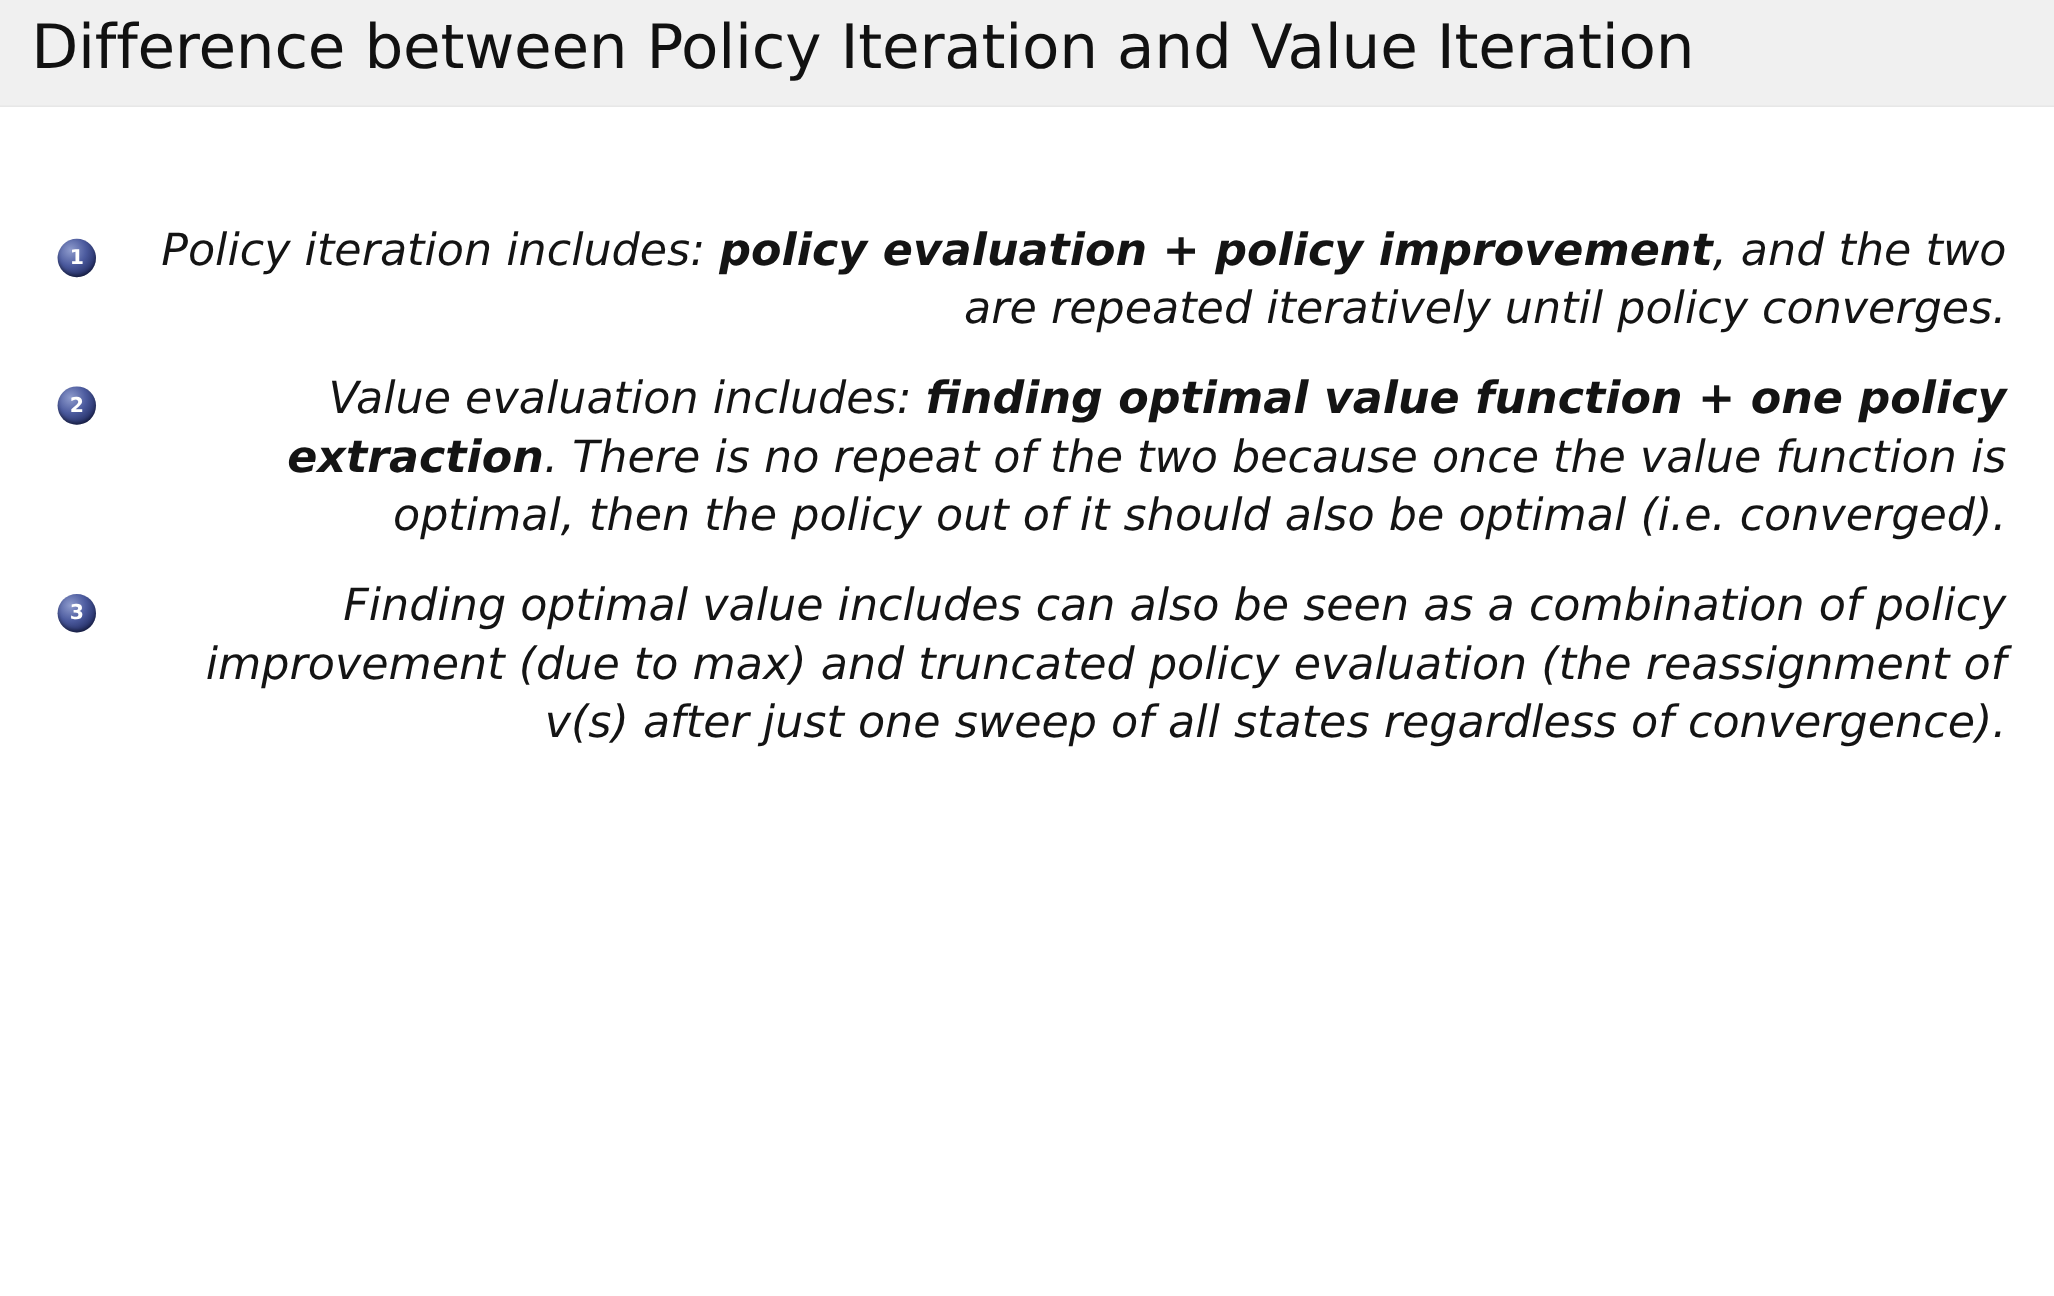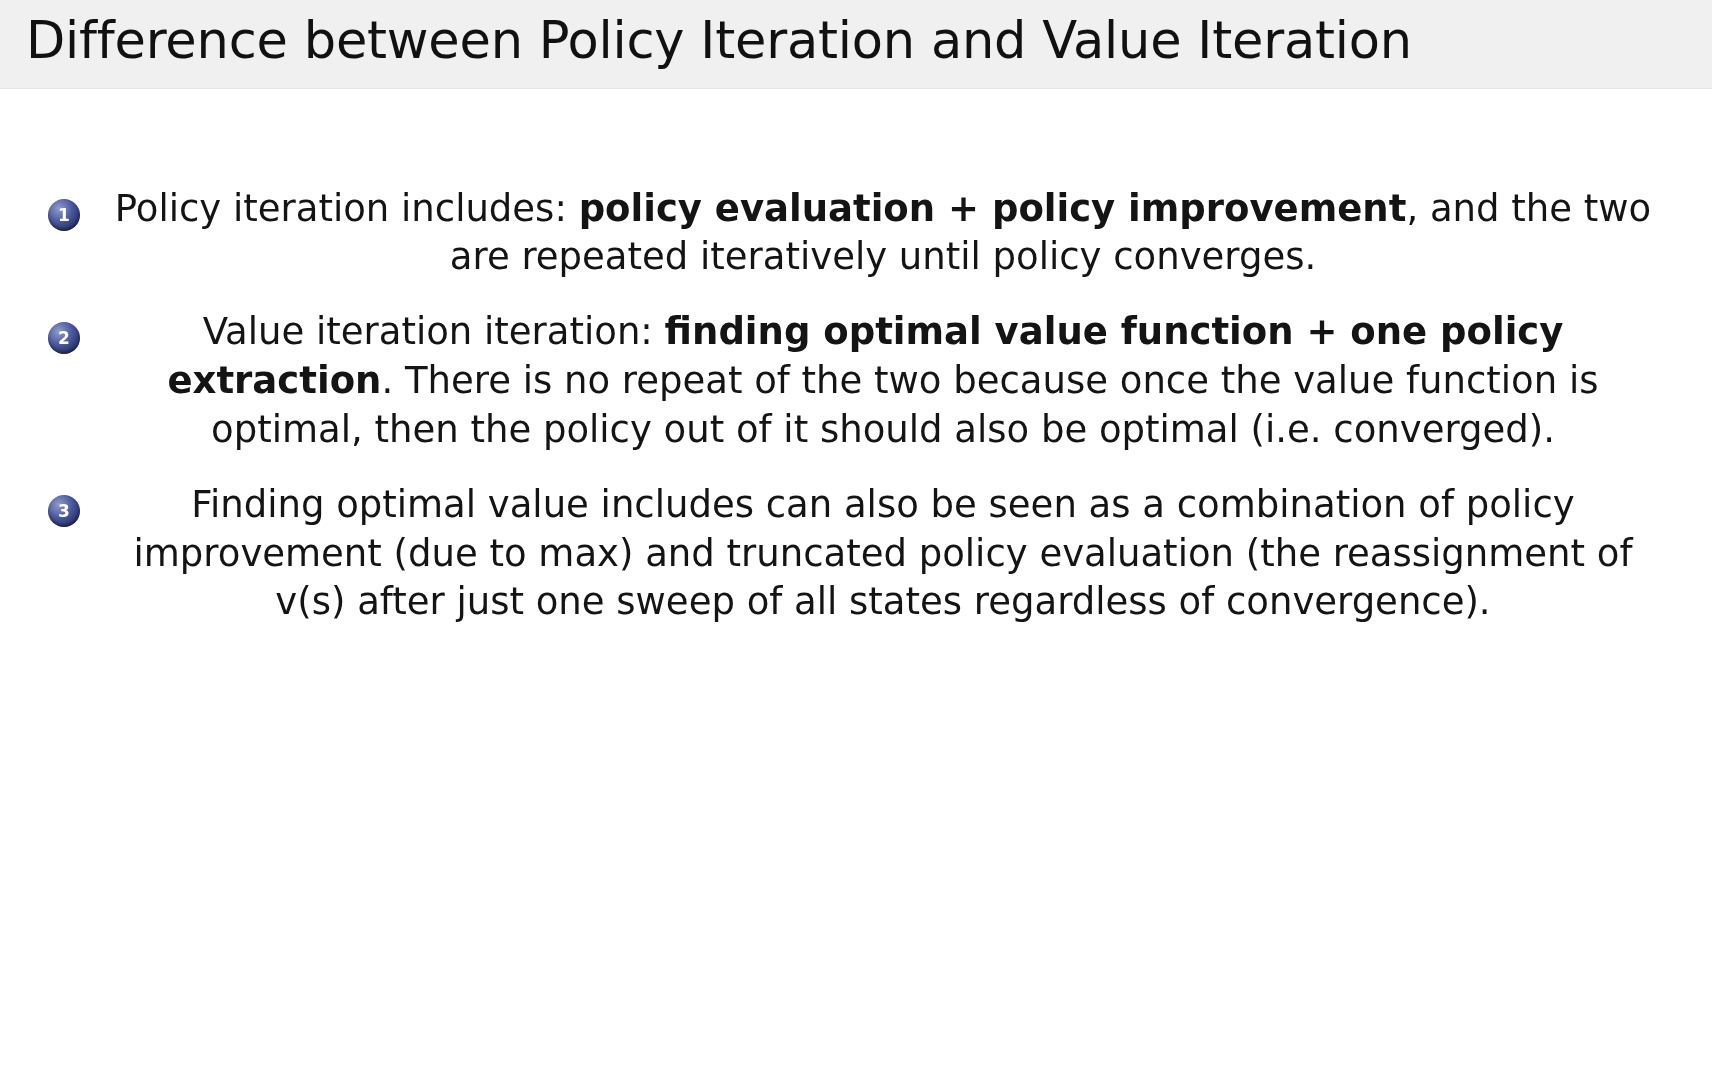--- a/index.html
+++ b/index.html
@@ -63,21 +63,22 @@
     line-height: 32px;
     text-align: center;
     font-family: "DejaVu Sans", sans-serif;
     font-weight: 700;
   }
   .item-text {
     font-size: 37px;
     line-height: 1.32;
     color: #141414;
     max-width: 1585px;
-    text-align: center;
+    text-align: right;
+    font-style: italic;
   }
   .item-text b {
     font-weight: 700;
   }
 </style>
 </head>
 <body>
 
 <div class="slide">
 
@@ -86,21 +87,21 @@
   </div>
 
   <div class="body-area">
     <ol class="enum" id="enum-list">
         <li class="enum-item">
           <span class="marker">1</span>
           <div class="item-text"><span>Policy iteration includes: </span><b>policy evaluation</b><b> + </b><b>policy improvement</b><span>, and the two are repeated iteratively until policy converges.</span></div>
         </li>
         <li class="enum-item">
           <span class="marker">2</span>
-          <div class="item-text"><span>Value iteration iteration: </span><b>finding optimal value function</b><b> + </b><b>one policy extraction</b><span>. There is no repeat of the two because once the value function is optimal, then the policy out of it should also be optimal (i.e. converged).</span></div>
+          <div class="item-text"><span>Value evaluation includes: </span><b>finding optimal value function</b><b> + </b><b>one policy extraction</b><span>. There is no repeat of the two because once the value function is optimal, then the policy out of it should also be optimal (i.e. converged).</span></div>
         </li>
         <li class="enum-item">
           <span class="marker">3</span>
           <div class="item-text"><span>Finding optimal value includes can also be seen as a combination of policy improvement (due to max) and truncated policy evaluation (the reassignment of v(s) after just one sweep of all states regardless of convergence).</span></div>
         </li>
       </ol>
   </div>
 
 </div>
 

